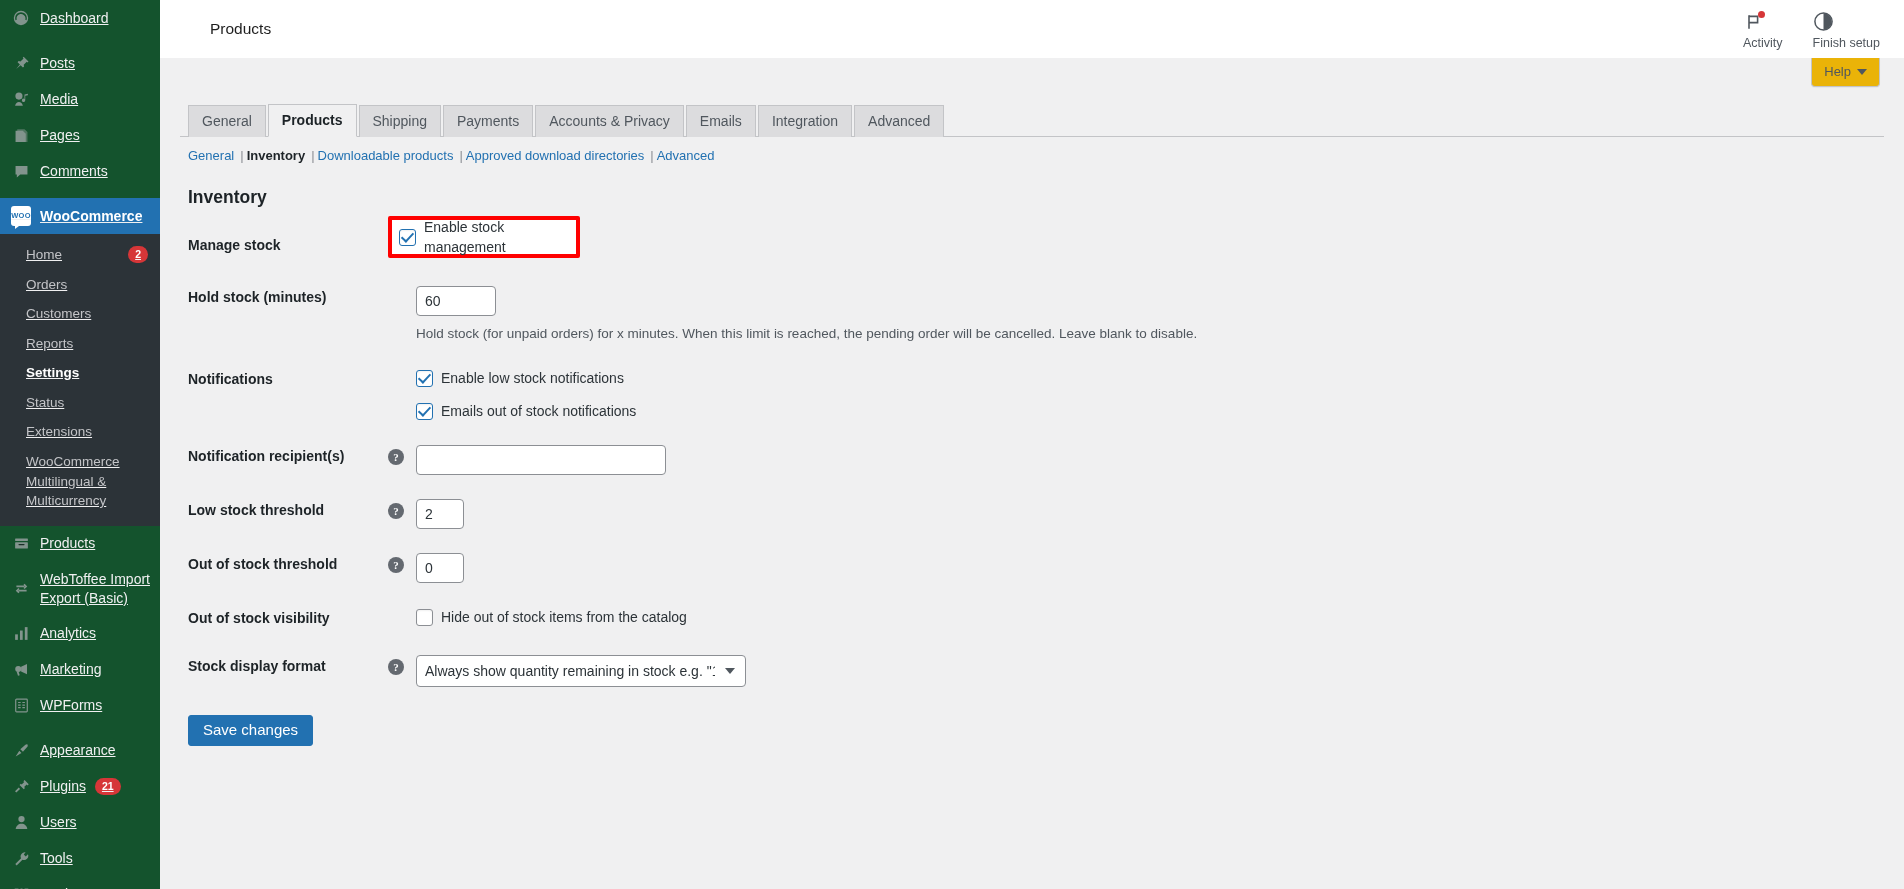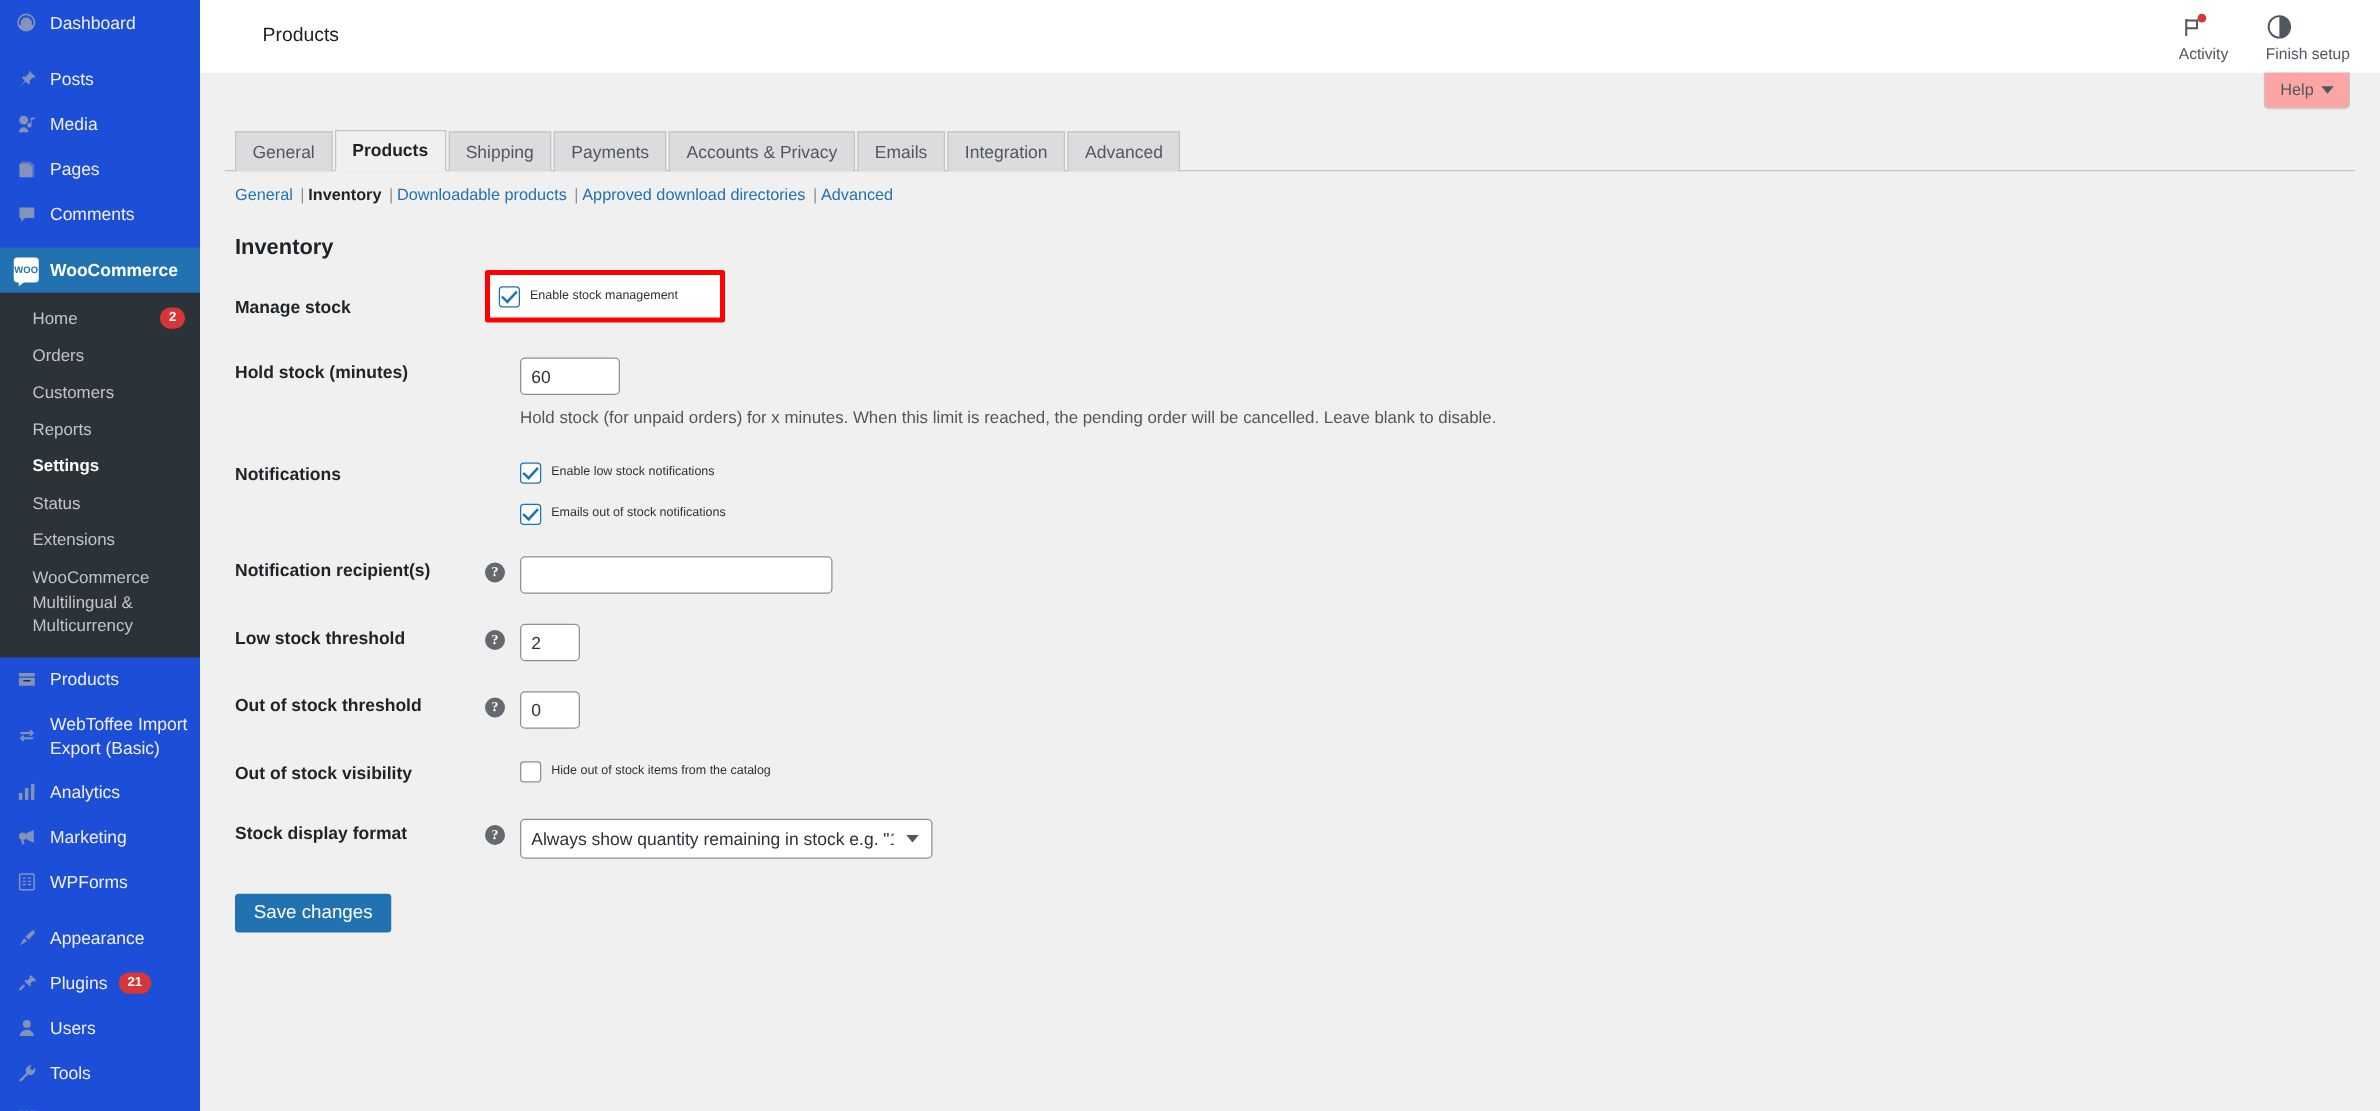--- a/index.html
+++ b/index.html
@@ -10,25 +10,26 @@
     font-family: "Liberation Sans", sans-serif;
     background: #f0f0f1;
   }
   body { display: flex; }
 
   
   #adminmenu {
     width: 160px;
     min-width: 160px;
     height: 889px;
-    background: #1d4ed8;
+    background: #14532d;
     color: #f0f0f1;
     font-size: 14px;
     position: relative;
     overflow: hidden;
+    text-decoration: underline;
   }
   .menu-item {
     display: flex;
     align-items: center;
     gap: 9px;
     padding: 8px 0 8px 11px;
     color: #f0f0f1;
     cursor: pointer;
     line-height: 1.35;
     position: relative;
@@ -159,21 +160,21 @@
     background: #d63638;
   }
 
   .help-row {
     height: 36px;
     display: flex;
     justify-content: flex-end;
     padding-right: 24px;
   }
   .help-tab {
-    background: #fca5a5;
+    background: #eab308;
     border: 1px solid #c3c4c7;
     border-top: none;
     border-radius: 0 0 4px 4px;
     padding: 5px 12px 6px 12px;
     font-size: 13px;
     color: #50575e;
     cursor: pointer;
     height: 29px;
     display: flex;
     align-items: center;
@@ -319,21 +320,21 @@
     font-size: 13.5px;
     color: #50575e;
     margin-top: 8px;
     line-height: 1.5;
   }
 
   label.cbl {
     display: inline-flex;
     align-items: center;
     gap: 8px;
-    font-size: 10px;
+    font-size: 14px;
     color: #2c3338;
     cursor: pointer;
     line-height: 20px;
   }
   .cbox {
     width: 17px; height: 17px;
     border: 1px solid #8c8f94;
     border-radius: 3px;
     background: #fff;
     display: inline-flex;

